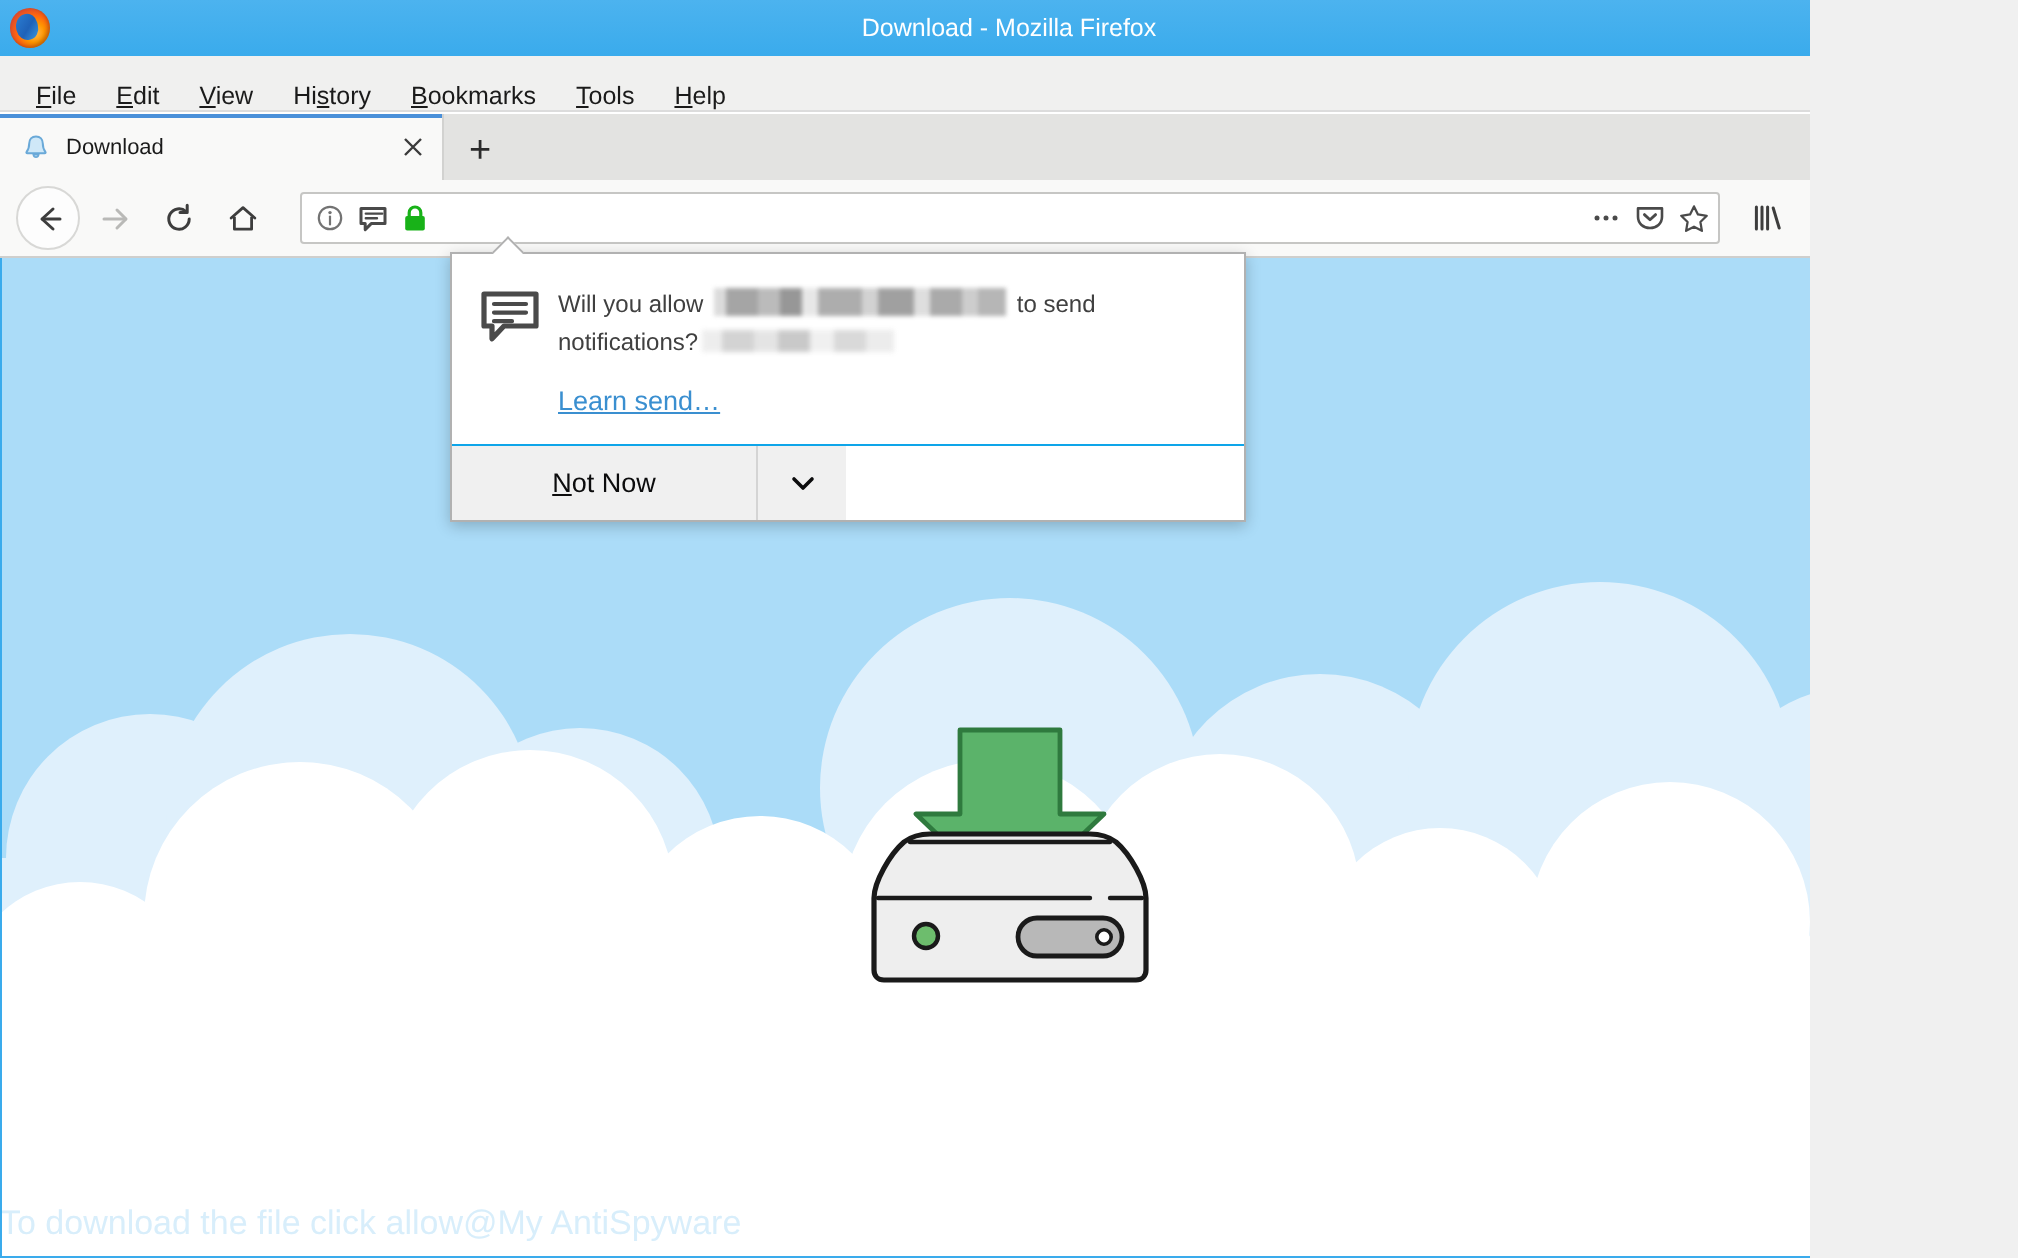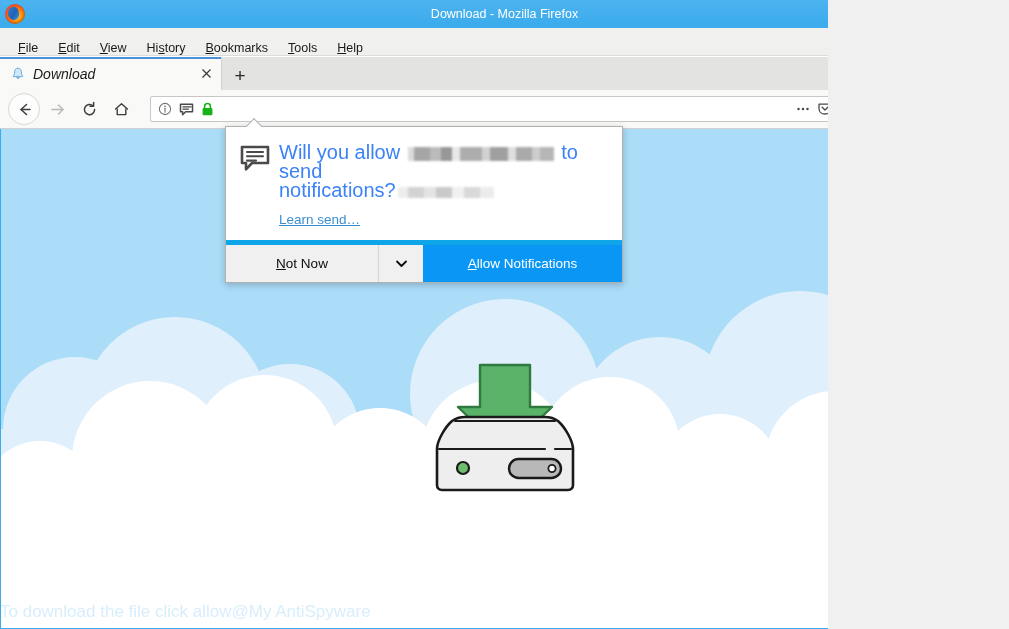--- a/index.html
+++ b/index.html
@@ -4,21 +4,21 @@
 <style>
   html, body {
     margin: 0; padding: 0;
     width: 1009px; height: 629px;
     overflow: hidden;
     font-family: "Liberation Sans", sans-serif;
     background: #f0f0f0;
   }
   #app {
     position: relative;
-    width: 828px;
+    width: 905px;
     height: 629px;
     overflow: hidden;
     background: #fff;
   }
 
   
   .titlebar {
     position: absolute; left: 0; top: 0;
     width: 1009px; height: 28px;
     background: linear-gradient(to bottom, #4cb3ef 0%, #3aabec 100%);
@@ -95,22 +95,22 @@
   .tab::before {
     content: ""; position: absolute; left: 0; right: 0; top: 0; height: 2px;
     background: #4a90d9;
   }
   .tab-favicon {
     width: 16px; height: 16px; margin-right: 7px; flex: 0 0 auto;
     position: relative;
   }
   .tab-favicon svg { display: block; }
   .tab-title {
-    font-size: 14px; color: #1a1a1a;
-    flex: 1 1 auto; white-space: nowrap; overflow: hidden; font-style: italic;
+    font-size: 11px; color: #1a1a1a;
+    flex: 1 1 auto; white-space: nowrap; overflow: hidden;
   }
   .tab-close {
     width: 18px; height: 18px; flex: 0 0 auto;
     display: flex; align-items: center; justify-content: center;
     color: #3b3b3b; font-size: 14px;
   }
   .newtab {
     width: 32px; height: 29px; margin-left: 2px;
     display: flex; align-items: center; justify-content: center;
     color: #2a2a2a; font-size: 19px; font-weight: 300;
@@ -203,21 +203,21 @@
     background: #ffffff;
     border-left: 1px solid #b1b1b1; border-top: 1px solid #b1b1b1;
     transform: rotate(45deg);
   }
   .popup-body {
     display: flex; padding: 16px 14px 12px 14px;
   }
   .popup-icon { width: 34px; flex: 0 0 auto; padding-top: 2px; }
   .popup-text { flex: 1 1 auto; padding-left: 5px; }
   .popup-question {
-    font-size: 20px; color: #3b82f6; line-height: 19px;
+    font-size: 12px; color: #404040; line-height: 19px;
   }
   .blurred-host {
     display: inline-block;
     width: 146px; height: 14px;
     vertical-align: -2px;
     margin: 0 2px;
     background:
       linear-gradient(90deg,
         #d9d9d9 0 6px, #9e9e9e 6px 22px, #b6b6b6 22px 33px, #8f8f8f 33px 44px,
         #e6e6e6 44px 52px, #a7a7a7 52px 74px, #cfcfcf 74px 82px, #999999 82px 100px,
@@ -235,21 +235,21 @@
         #ececec 0 10px, #cfcfcf 10px 26px, #e2e2e2 26px 38px, #c4c4c4 38px 54px,
         #efefef 54px 66px, #d5d5d5 66px 82px, #eaeaea 82px 96px);
     filter: blur(1.2px);
     opacity: .9;
   }
   .learn-more {
     display: inline-block; margin-top: 12px;
     font-size: 13.5px; color: #3a8fd0;
   }
   .popup-footer {
-    display: flex; border-top: 5px solid #0ea5e9;
+    display: flex; border-top: 1px solid #0ea5e9;
     height: 37px;
   }
   .btn-notnow {
     flex: 0 0 auto; width: 152px;
     background: #f0f0f0;
     display: flex; align-items: center; justify-content: center;
     font-size: 13.5px; color: #0c0c0d;
     border-right: 1px solid #d4d4d4;
   }
   .btn-dropdown {
@@ -505,19 +505,16 @@
 
     <div class="popup-footer">
       <div class="btn-notnow">
         <span><span class="u">N</span>ot Now</span>
       </div>
       <div class="btn-dropdown">
         <svg width="15" height="15" viewBox="0 0 15 15">
             <path d="M3 5.5 L7.5 10 L12 5.5" fill="none" stroke="#0c0c0d" stroke-width="1.8" stroke-linecap="round" stroke-linejoin="round"></path>
           </svg>
       </div>
-      <div class="btn-allow">
-        <span><span class="u">A</span>llow Notifications</span>
-      </div>
     </div>
   </div>
 
 </div>
 
 </body></html>

